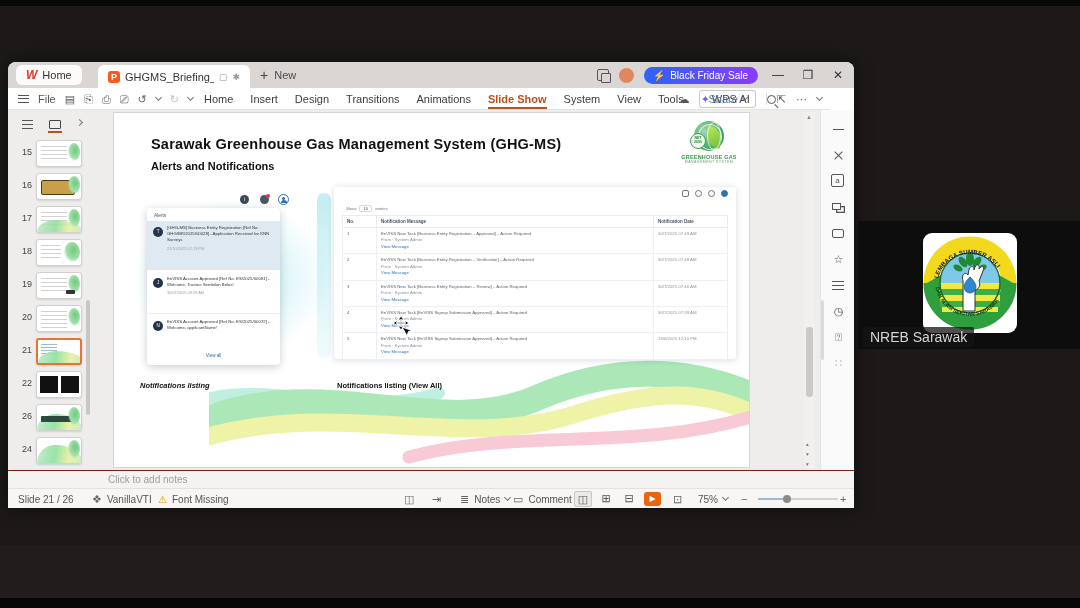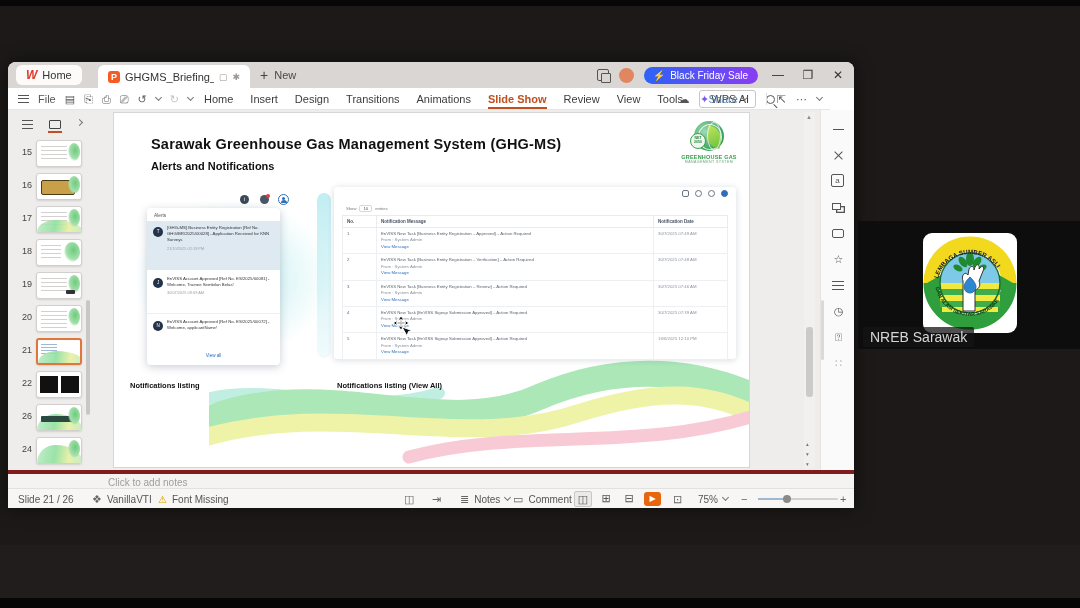--- a/index.html
+++ b/index.html
@@ -125,21 +125,21 @@
   .col-date { width:74px; }
   .tmsg { color:#5b6470; }
   .tfrom { color:#8a93a0; }
   .tlink { color:#2f6fb8; }
   .tdate { color:#8a93a0; }
 
   
   #wave { position:absolute; left:95px; top:228px; width:542px; height:128px; pointer-events:none; }
 
   .caption { position:absolute; top:268px; font-size:7.5px; font-weight:bold; color:#111; }
-  #cap-left { left:16px; }
+  #cap-left { left:26px;font-style:italic; }
   #cap-right { left:223px; }
 
   
   #cursor { position:absolute; left:278px; top:202px; width:20px; height:22px; }
 
   
   #slide-scroll { position:absolute; left:796px; top:2px; width:11px; height:356px; background:#f2f0ef; }
   #ss-up { position:absolute; left:2px; top:2px; font-size:6px; color:#888; }
   #ss-thumb { position:absolute; left:2px; top:215px; width:7px; height:70px; background:#ccc9c7; border-radius:3px; }
   .ss-btn { position:absolute; left:2px; font-size:5.5px; color:#777; line-height:1; }
@@ -152,21 +152,21 @@
   .cross-tools:before,.cross-tools:after { content:""; position:absolute; left:2px; top:7px; width:11px; border-top:1.6px solid #555; }
   .cross-tools:before { transform:rotate(45deg); }
   .cross-tools:after { transform:rotate(-45deg); }
   .tag-a { border:1.3px solid #555; border-radius:2px; font-size:8px; line-height:12px; width:13px; height:13px; }
   .shapes2 { width:9px; height:7px; border:1.3px solid #555; margin:3px 0 0 1px; box-shadow:4px 3px 0 -1.3px #fbfafa, 4px 3px 0 0 #555; }
   .bubble { width:12px; height:9px; border:1.3px solid #555; border-radius:2px; margin:3px 0 0 1px; }
   .sliders3 { width:12px; height:10px; margin:3px 0 0 1px; background:linear-gradient(#555 1.4px,transparent 1.4px) 0 0/12px 4px repeat-y; }
   .dock-scroll { position:absolute; left:0; top:190px; width:3px; height:60px; background:#dcdad8; border-radius:2px; }
 
   
-  #notes { left:0; top:408px; width:846px; height:18px; background:#f4f3f2; border-top:4px solid #7f1d1d; font-size:10px; color:#a09d9a; line-height:18px; padding-left:100px; }
+  #notes { left:0; top:408px; width:846px; height:18px; background:#f4f3f2; border-top:1px solid #7f1d1d; font-size:10px; color:#a09d9a; line-height:18px; padding-left:100px; }
 
   
   #statusbar { left:0; top:426px; width:846px; height:20px; background:#f7f6f5; border-top:1px solid #e3e1df; font-size:10px; color:#555; }
   #statusbar .abs { top:0; height:20px; display:flex; align-items:center; gap:5px; }
   .warn { color:#d9a400; font-size:10px; }
   .sb-ic { color:#666; font-size:11px; }
   .view-btn { width:18px; height:16px; text-align:center; line-height:15px; font-size:11px; color:#555; border-radius:2px; }
   .view-btn.sel { border:1px solid #c8c6c4; background:#eceae8; }
   #play-btn { width:17px; height:14px; background:#e8650f; border-radius:3px; color:#fff; font-size:8px; text-align:center; line-height:14px; }
   #zoom-slider { position:relative; width:80px; height:2px; background:#d3d1cf; border-radius:1px; }
@@ -229,21 +229,21 @@
         <span class="mini-ic dis">↻</span>
         <span class="chev"></span>
       </div>
       <div id="menus">
         <span class="menu-item">Home</span>
         <span class="menu-item">Insert</span>
         <span class="menu-item">Design</span>
         <span class="menu-item">Transitions</span>
         <span class="menu-item">Animations</span>
         <span class="menu-item active">Slide Show</span>
-        <span class="menu-item">Review</span>
+        <span class="menu-item">System</span>
         <span class="menu-item">View</span>
         <span class="menu-item">Tools</span>
         <span class="menu-item"><span class="ai-spark">✦</span><span>WPS AI</span></span>
         <span class="mag"></span>
       </div>
       <div id="ribbon-right">
         <span>☁</span>
         <span id="share-btn">
           <span>Share</span>
           <span class="chev"></span>

